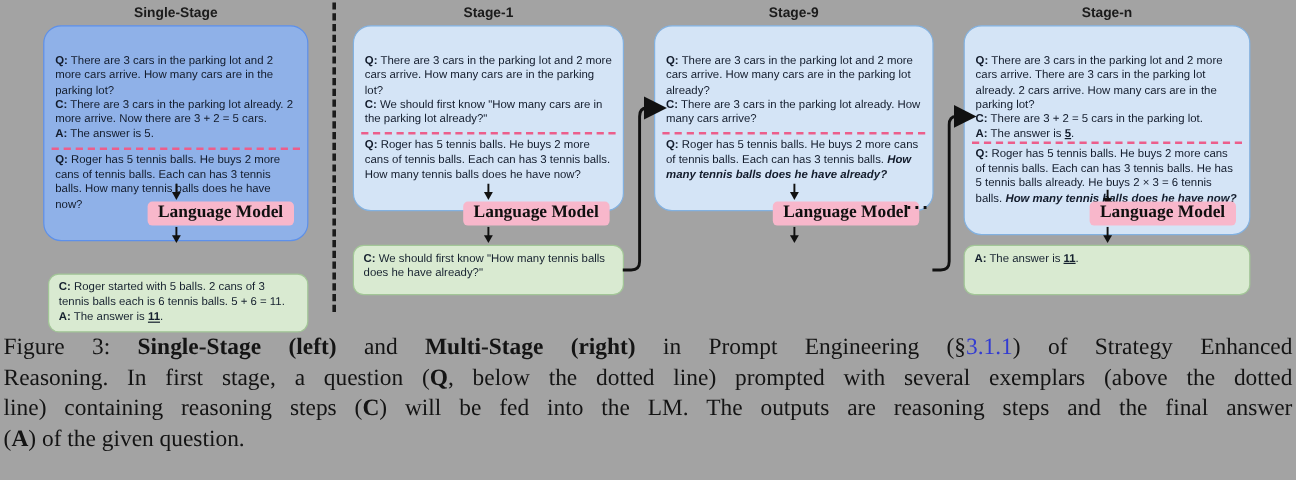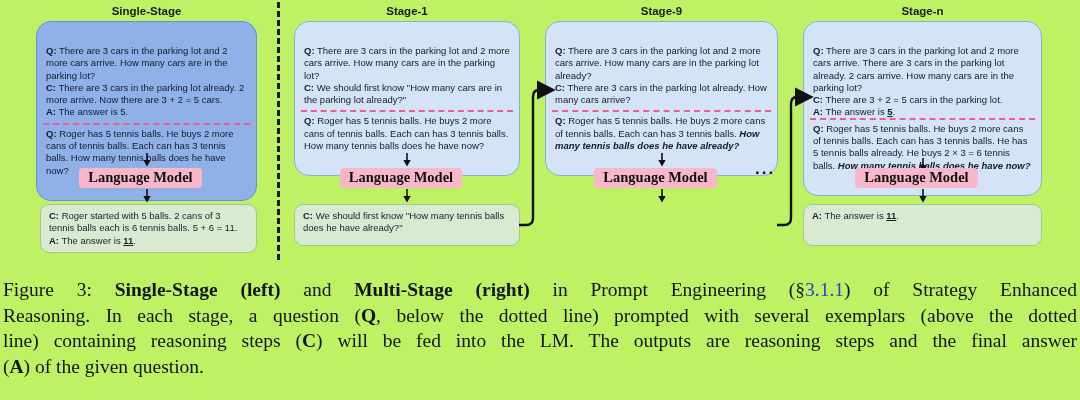--- a/index.html
+++ b/index.html
@@ -1,35 +1,35 @@
 <!DOCTYPE html>
 <html><head>
 <meta charset="utf-8">
 <style>
   html,body { margin:0; padding:0; background:#ffffff; }
-  .canvas { position:relative; width:1080px; height:400px; background:#bef264;
+  .canvas { position:relative; width:1080px; height:400px; background:#a3a3a3;
             font-family:"Liberation Sans", sans-serif; overflow:hidden; }
 
   
   .col { position:absolute; top:0; height:262px; }
   .col-title { position:absolute; top:5px; left:0; right:0; text-align:center;
                font-weight:bold; font-size:11.5px; color:#1b1b1b; }
 
   .bubble { position:absolute; top:21px; left:0; right:0; box-sizing:border-box;
             border-radius:15px; padding:23px 9px; font-size:9.5px; line-height:12.3px;
             color:#121b2b; min-height:131px; }
   .bubble.dark  { background:#8fb1e8; border:1.5px solid #5d90ea; }
   .bubble.light { background:#d4e4f6; border:1.5px solid #82b1e0; }
   .bubble p, .green p { margin:0; }
   .dashline { border:none; border-top:2px dashed #ec5e8b; margin:4px -3px 3px; }
   .dashline.tight { margin-top:-1px; }
   .emph { font-weight:bold; font-style:italic; }
   .und { font-weight:bold; text-decoration:underline; }
 
-  .lm-wrap { position:absolute; top:168px; left:0; right:12px; text-align:center; }
+  .lm-wrap { position:absolute; top:168px; left:0; right:12px; text-align:right; }
   .lm { display:inline-block; background:#f8b7cb; border-radius:4px; padding:1px 9px 2px;
         font-family:"Liberation Serif", serif; font-weight:bold; font-size:14.5px; color:#101010; }
 
   .green { position:absolute; top:204px; left:0; right:0; box-sizing:border-box;
            background:#d9ead1; border:1.5px solid #a2c697; border-radius:9px;
            padding:5px 8px; font-size:9.5px; line-height:12.3px; color:#15202e; min-height:42px; }
 
   .varrow { position:absolute; left:50%; margin-left:-5px; width:10px; height:14px; }
   .v1 { top:153px; } .v2 { top:189px; }
 
@@ -69,21 +69,21 @@
         <line x1="5" y1="0" x2="5" y2="8" stroke="#111" stroke-width="1.6"></line>
         <path d="M1.3,7 L8.7,7 L5,13.6 Z" fill="#111"></path>
       </svg>
     <div class="lm-wrap">
       <span class="lm">Language Model</span>
     </div>
     <svg class="varrow v2" viewBox="0 0 10 14">
         <line x1="5" y1="0" x2="5" y2="8" stroke="#111" stroke-width="1.6"></line>
         <path d="M1.3,7 L8.7,7 L5,13.6 Z" fill="#111"></path>
       </svg>
-    <div class="green" style="left:4px;">
+    <div class="green" style="left:4px;margin-top:24px;">
       <p><b>C:</b> <span>Roger started with 5 balls. 2 cans of 3 tennis balls each is 6 tennis balls. 5 + 6 = 11.</span></p>
       <p><b>A:</b> <span>The answer is </span><span class="und">11</span><span>.</span></p>
     </div>
   </div>
 
   <div class="col" style="left:294px;width:226px;">
     <div class="col-title">Stage-1</div>
     <div class="bubble light">
       <p><b>Q:</b> <span>There are 3 cars in the parking lot and 2 more cars arrive. How many cars are in the parking lot?</span></p>
       <p><b>C:</b> <span>We should first know "How many cars are in the parking lot already?"</span></p>
@@ -159,18 +159,18 @@
       <marker id="ah" markerWidth="8" markerHeight="8" refX="1" refY="4" orient="auto">
         <path d="M0,0 L8,4 L0,8 Z" fill="#111"></path>
       </marker>
     </defs>
     <path d="M519,225 L526,225 Q533,225 533,218 L533,97 Q533,90 539,90" fill="none" stroke="#111" stroke-width="2.4" marker-end="url(#ah)"></path>
     <path d="M777,225 L784,225 Q791,225 791,218 L791,104 Q791,97 797,97" fill="none" stroke="#111" stroke-width="2.4" marker-end="url(#ah)"></path>
   </svg>
 
   <div class="caption">
     <div class="cap-line"><span>Figure 3: </span><b>Single-Stage (left)</b><span> and </span><b>Multi-Stage (right)</b><span> in Prompt Engineering (§</span><span class="cap-link">3.1.1</span><span>) of Strategy Enhanced</span></div>
-    <div class="cap-line"><span>Reasoning. In each stage, a question (</span><b>Q</b><span>, below the dotted line) prompted with several exemplars (above the dotted</span></div>
+    <div class="cap-line"><span>Reasoning. In first stage, a question (</span><b>Q</b><span>, below the dotted line) prompted with several exemplars (above the dotted</span></div>
     <div class="cap-line"><span>line) containing reasoning steps (</span><b>C</b><span>) will be fed into the LM. The outputs are reasoning steps and the final answer</span></div>
     <div class="cap-line last"><span>(</span><b>A</b><span>) of the given question.</span></div>
   </div>
 
 </div>
 
 </body></html>

